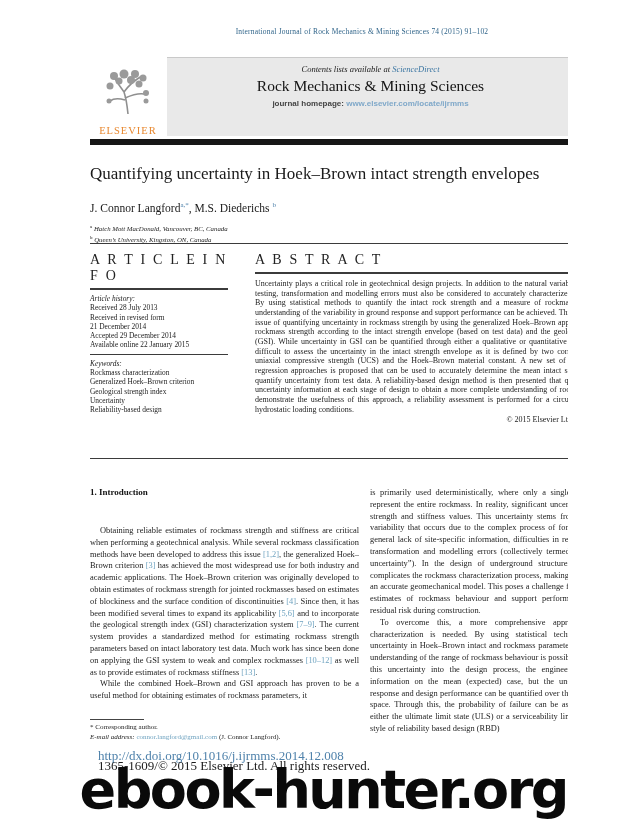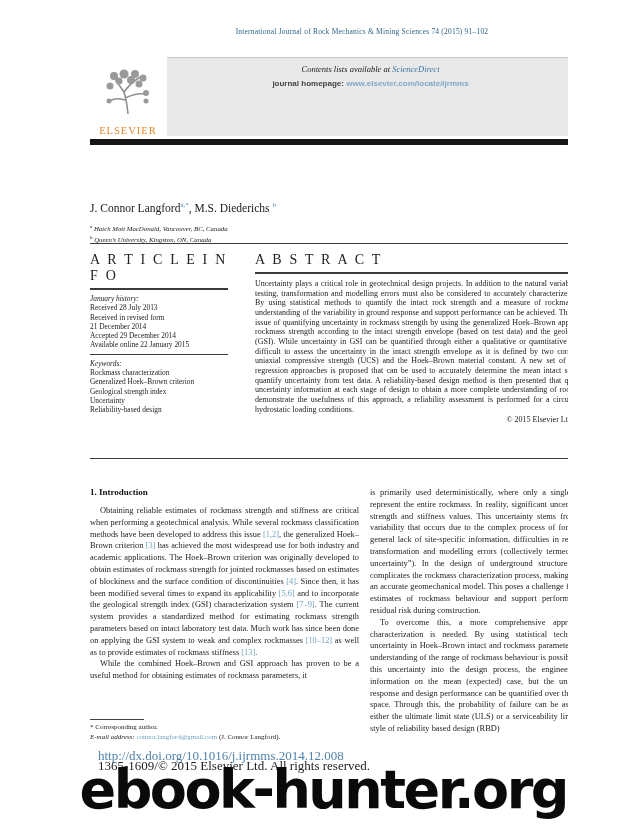--- a/index.html
+++ b/index.html
@@ -71,21 +71,21 @@
   .info-label { font-style:italic; }
   .abstract-text { font-size:8px; line-height:9.65px; text-align:justify;
     color:#1c1c1c; margin-top:5px; }
   .abstract-copyright { font-size:8px; text-align:right; margin-top:1px; color:#1c1c1c; }
 
   .rule-full-2 { top:458px; left:38px; width:547px; height:1px; background:#3b3b3b; }
 
   
   .body-left  { top:487px; left:38px;  width:269px; }
   .body-right { top:487px; left:318px; width:267px; }
-  .body-h1 { font-size:9px; font-weight:bold; color:#141414; margin-bottom:8px; }
+  .body-h1 { font-size:9px; font-weight:bold; color:#141414; margin-bottom:28px; }
   .body-p { font-size:8.4px; line-height:11.8px; text-align:justify; color:#1c1c1c; }
   .body-p.indent { text-indent:10px; }
   .ref { color:#6fa3c0; }
 
   
   .footnote-block { top:719px; left:38px; width:269px; font-size:7px; line-height:9.5px; }
   .footnote-rule { width:54px; height:1px; background:#444; margin-bottom:3px; }
   .fn-email-label { font-style:italic; }
   .fn-link { color:#6fa3c0; }
   .doi-block { top:751px; left:46px; width:300px; font-size:13px; line-height:9.5px; }
@@ -131,20 +131,21 @@
       </span>
       <div class="elsevier-text">ELSEVIER</div>
     </div>
 
     <div class="abs gray-box">
       <div class="contents-line">
         <span>Contents lists available at</span>
         <span class="sd-link">ScienceDirect</span>
       </div>
       <div class="journal-title">
+        <div>Rock Mechanics &amp; Mining Sciences</div>
       </div>
       <div class="homepage-line">
         <span>journal homepage:</span>
         <span class="url">www.elsevier.com/locate/ijrmms</span>
       </div>
     </div>
 
     <div class="abs cover">
       <div class="mini-logo"></div>
       <div class="tiny-bar" style="width:40px"></div>
@@ -167,20 +168,21 @@
           <div class="tiny-bar"></div>
           <div class="tiny-bar"></div>
         <div class="tiny-bar"></div>
           <div class="tiny-bar"></div>
       </div>
     </div>
   </div>
 
   <div class="abs black-bar"></div>
 
+  <div class="abs article-title">Quantifying uncertainty in Hoek–Brown intact strength envelopes</div>
   <div class="abs crossmark">
     <div class="cm-circle">
       <div class="cm-flame"></div>
     </div>
     <div class="cm-label">CrossMark</div>
   </div>
 
   <div class="abs authors">
     <span>J. Connor Langford</span><sup>a,*</sup><span>, </span><span>M.S. Diederichs</span> <sup>b</sup>
   </div>
@@ -189,21 +191,21 @@
     <div><sup>a</sup> <span>Hatch Mott MacDonald, Vancouver, BC, Canada</span></div>
     <div><sup>b</sup> <span>Queen’s University, Kingston, ON, Canada</span></div>
   </div>
 
   <div class="abs rule-full-1"></div>
 
   <div class="abs info-col">
     <div class="sec-head">A R T I C L E   I N F O</div>
     <div class="head-rule"></div>
     <div class="info-text">
-      <div class="info-label">January history:</div>
+      <div class="info-label">Article history:</div>
       <div>Received 28 July 2013</div>
       <div>Received in revised form</div>
       <div>21 December 2014</div>
       <div>Accepted 29 December 2014</div>
       <div>Available online 22 January 2015</div>
     </div>
     <div class="mid-rule"></div>
     <div class="info-text">
       <div class="info-label">Keywords:</div>
       <div>Rockmass characterization</div>

